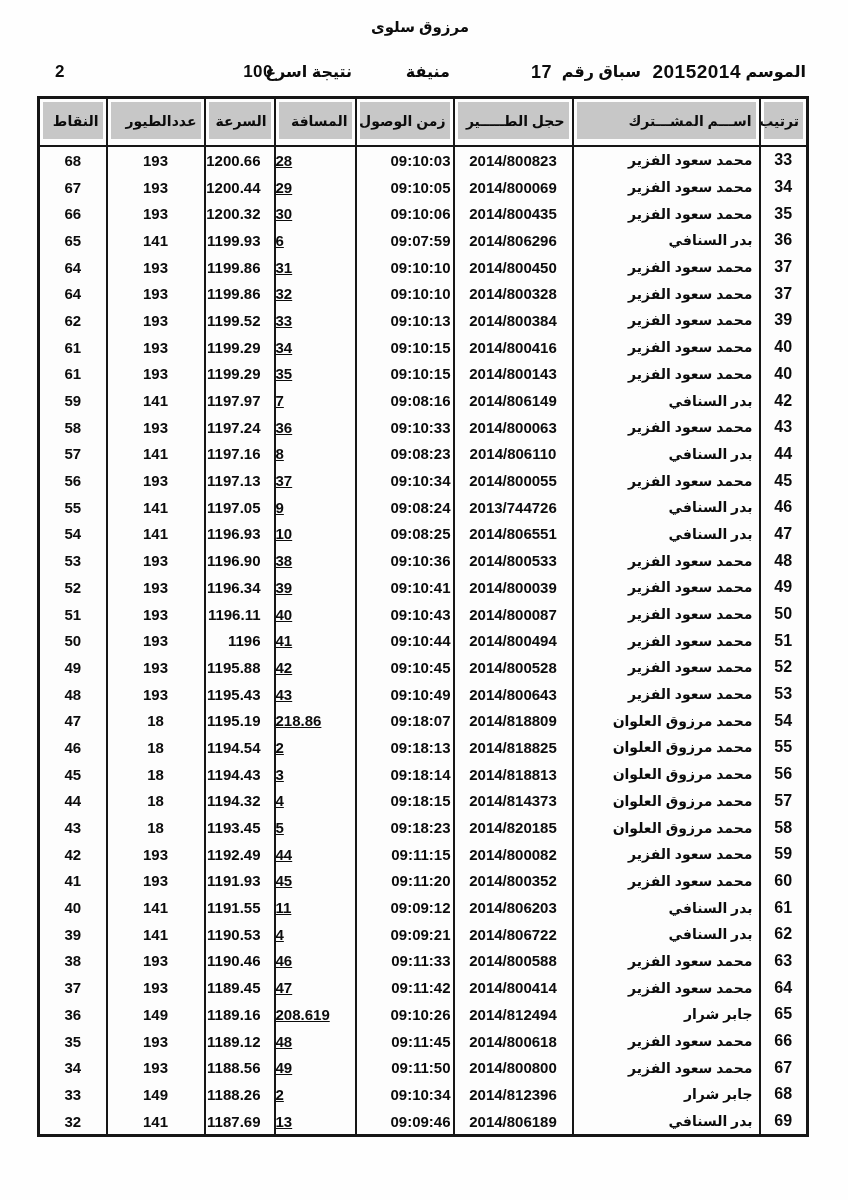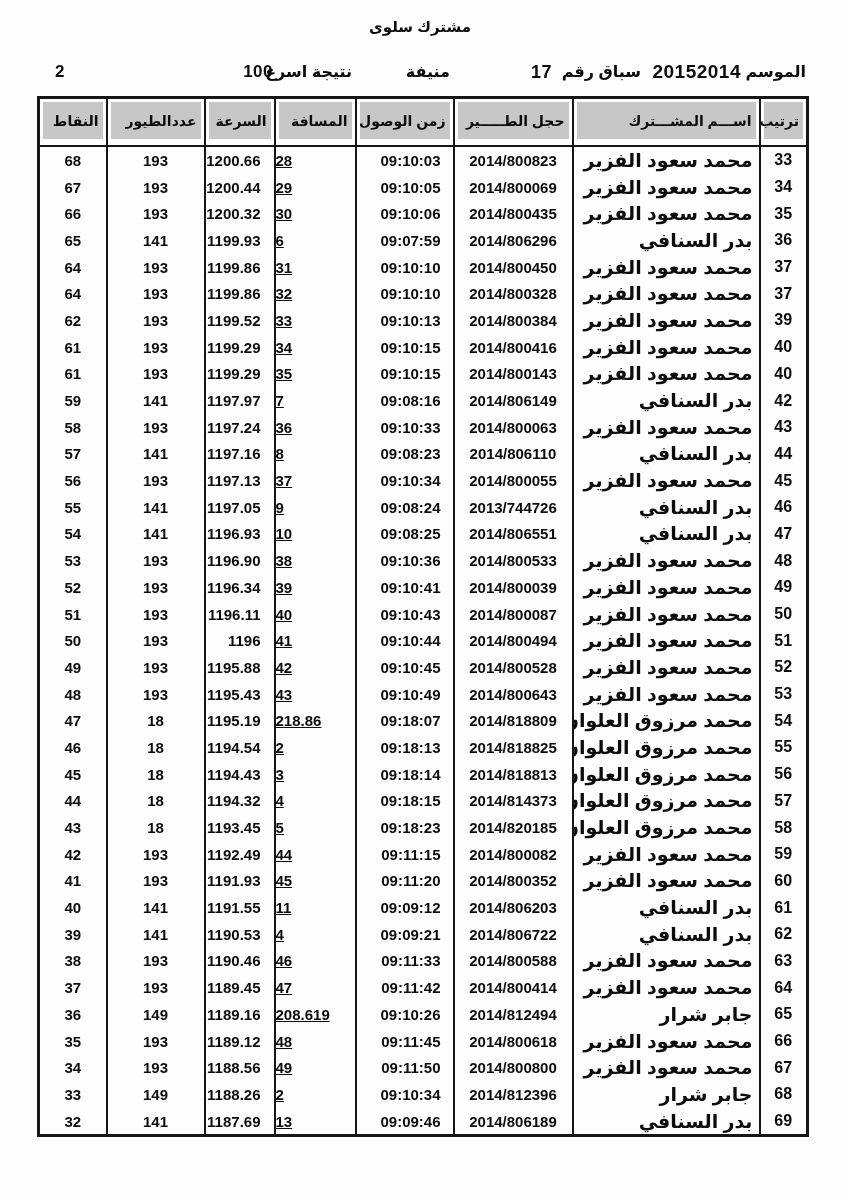--- a/index.html
+++ b/index.html
@@ -67,34 +67,34 @@
     font-size:14px;
   }
   tbody td{
     height:26.7px;
     vertical-align:middle;
     font-weight:bold;
     font-size:15px;
     background:#fdfdfd;
   }
   .col-rank{text-align:center;font-size:16px;}
-  .col-name{text-align:right;padding-right:6px;font-size:19px;}
+  .col-name{text-align:right;padding-right:6px;font-size:14px;}
   .col-ring{text-align:center;margin-left:24px;}
-  .col-time{text-align:right;padding-right:12px;}
+  .col-time{text-align:right;padding-right:2px;}
   .col-distance{text-align:left;text-decoration:underline;}
   .col-speed{text-align:right;padding-left:2px;padding-right:13px;}
   .col-birds{text-align:center;}
   .col-points{text-align:center;}
 </style>
 </head>
 <body>
 
 <div class="page">
 
-  <div class="club-title">مشترك سلوى</div>
+  <div class="club-title">مرزوق سلوى</div>
 
   <div class="subheader">
     <span class="lbl pos-season-label">الموسم</span>
     <span class="num pos-season-value">20152014</span>
     <span class="lbl pos-race-label">سباق رقم</span>
     <span class="num pos-race-number">17</span>
     <span class="lbl pos-location">منيفة</span>
     <span class="lbl pos-result-label">نتيجة اسرع</span>
     <span class="num pos-result-count">100</span>
     <span class="num pos-page-number">2</span>

